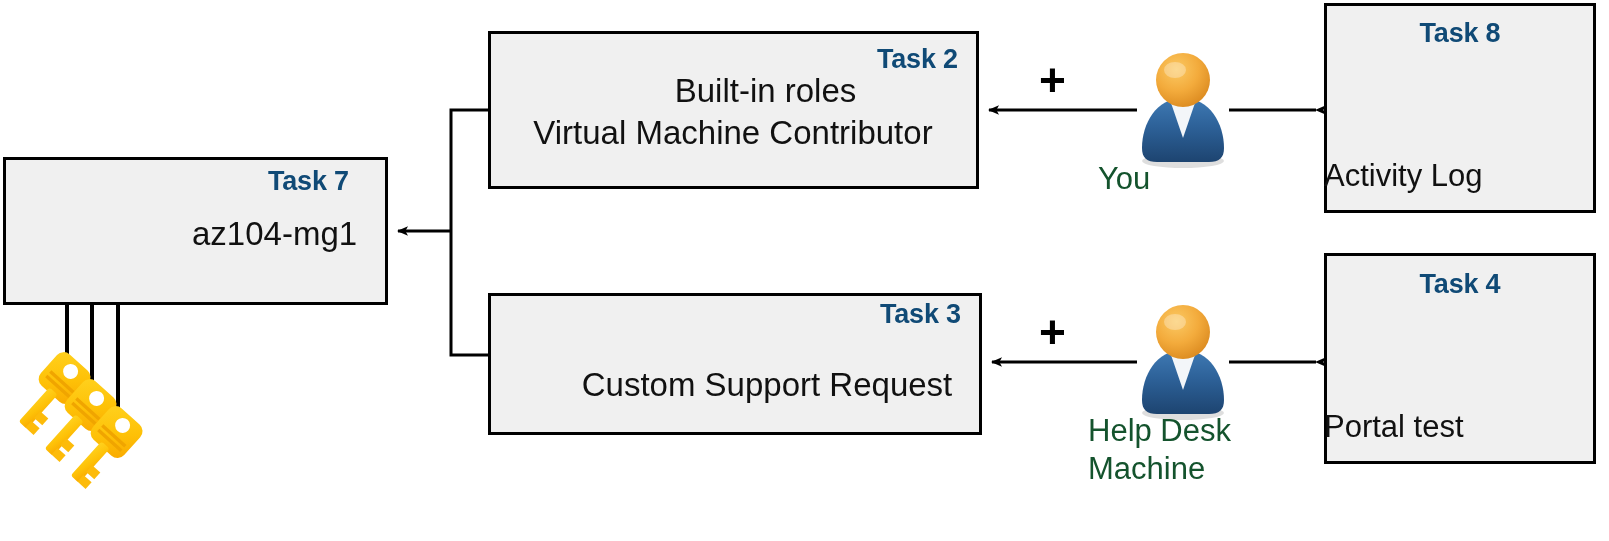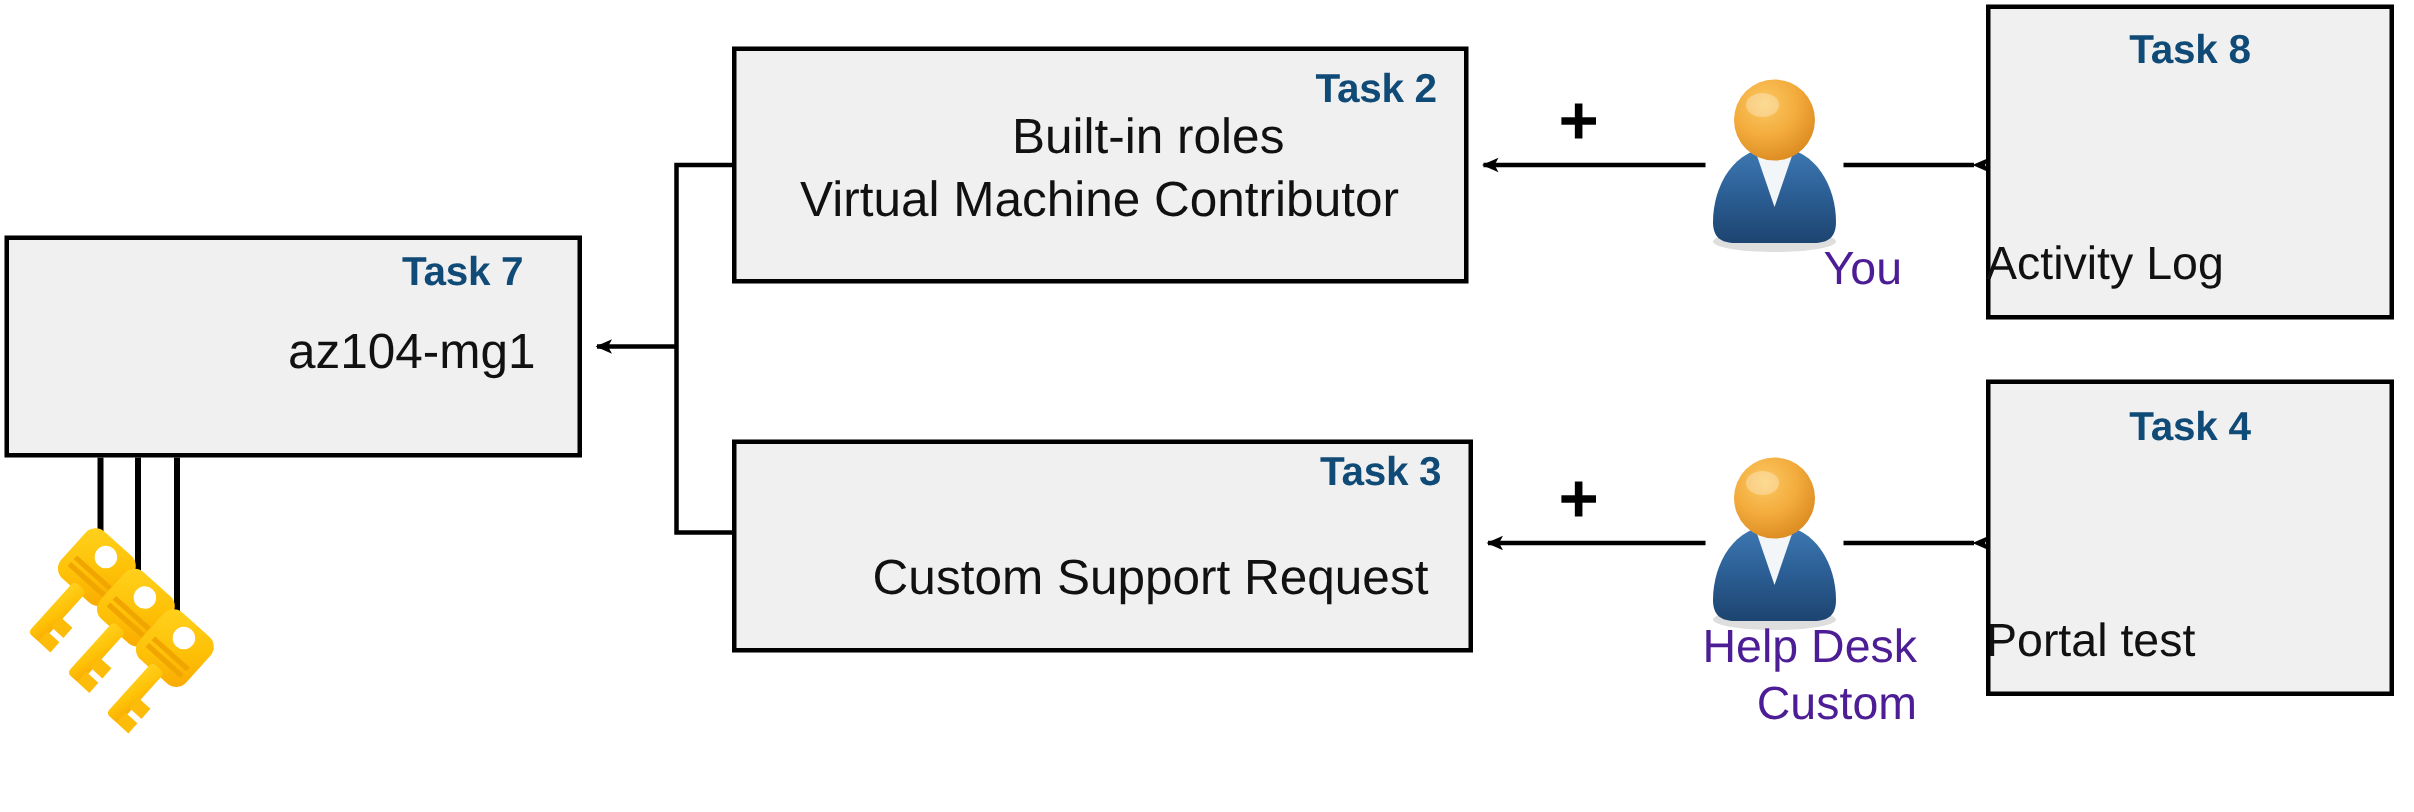--- a/index.html
+++ b/index.html
@@ -53,23 +53,23 @@
     line-height:1;
   }
   .svg-layer{
     position:absolute;
     left:0;top:0;
     width:1609px;height:541px;
     pointer-events:none;
   }
   .person-cap{
     position:absolute;
-    text-align:right;
+    text-align:left;
     font-size:31px;
-    color:#4c1d95;
+    color:#14532d;
     line-height:1.12;
     white-space:nowrap;
   }
 </style>
 </head>
 <body>
 
 <div id="stage">
 
   <svg class="svg-layer" viewBox="0 0 1609 541" xmlns="http://www.w3.org/2000/svg">
@@ -232,15 +232,15 @@
   <div class="box" style="left:1324px;top:253px;width:272px;height:211px;"></div>
   <div class="task-label" style="left:1324px;top:269px;width:272px;text-align:center;">Task 4</div>
   <div class="caption" style="left:1324px;top:409px;width:272px;">Portal test</div>
 
   <div class="plus" style="left:1039px;top:57px;">+</div>
   <div class="plus" style="left:1039px;top:309px;">+</div>
 
   <div class="person-cap" style="left:1098px;top:162px;width:170px;">You</div>
 
   <div class="person-cap" style="left:1088px;top:414px;width:190px;">Help Desk</div>
-  <div class="person-cap" style="left:1088px;top:452px;width:190px;">Custom</div>
+  <div class="person-cap" style="left:1088px;top:452px;width:190px;">Machine</div>
 
 </div>
 
 </body></html>

